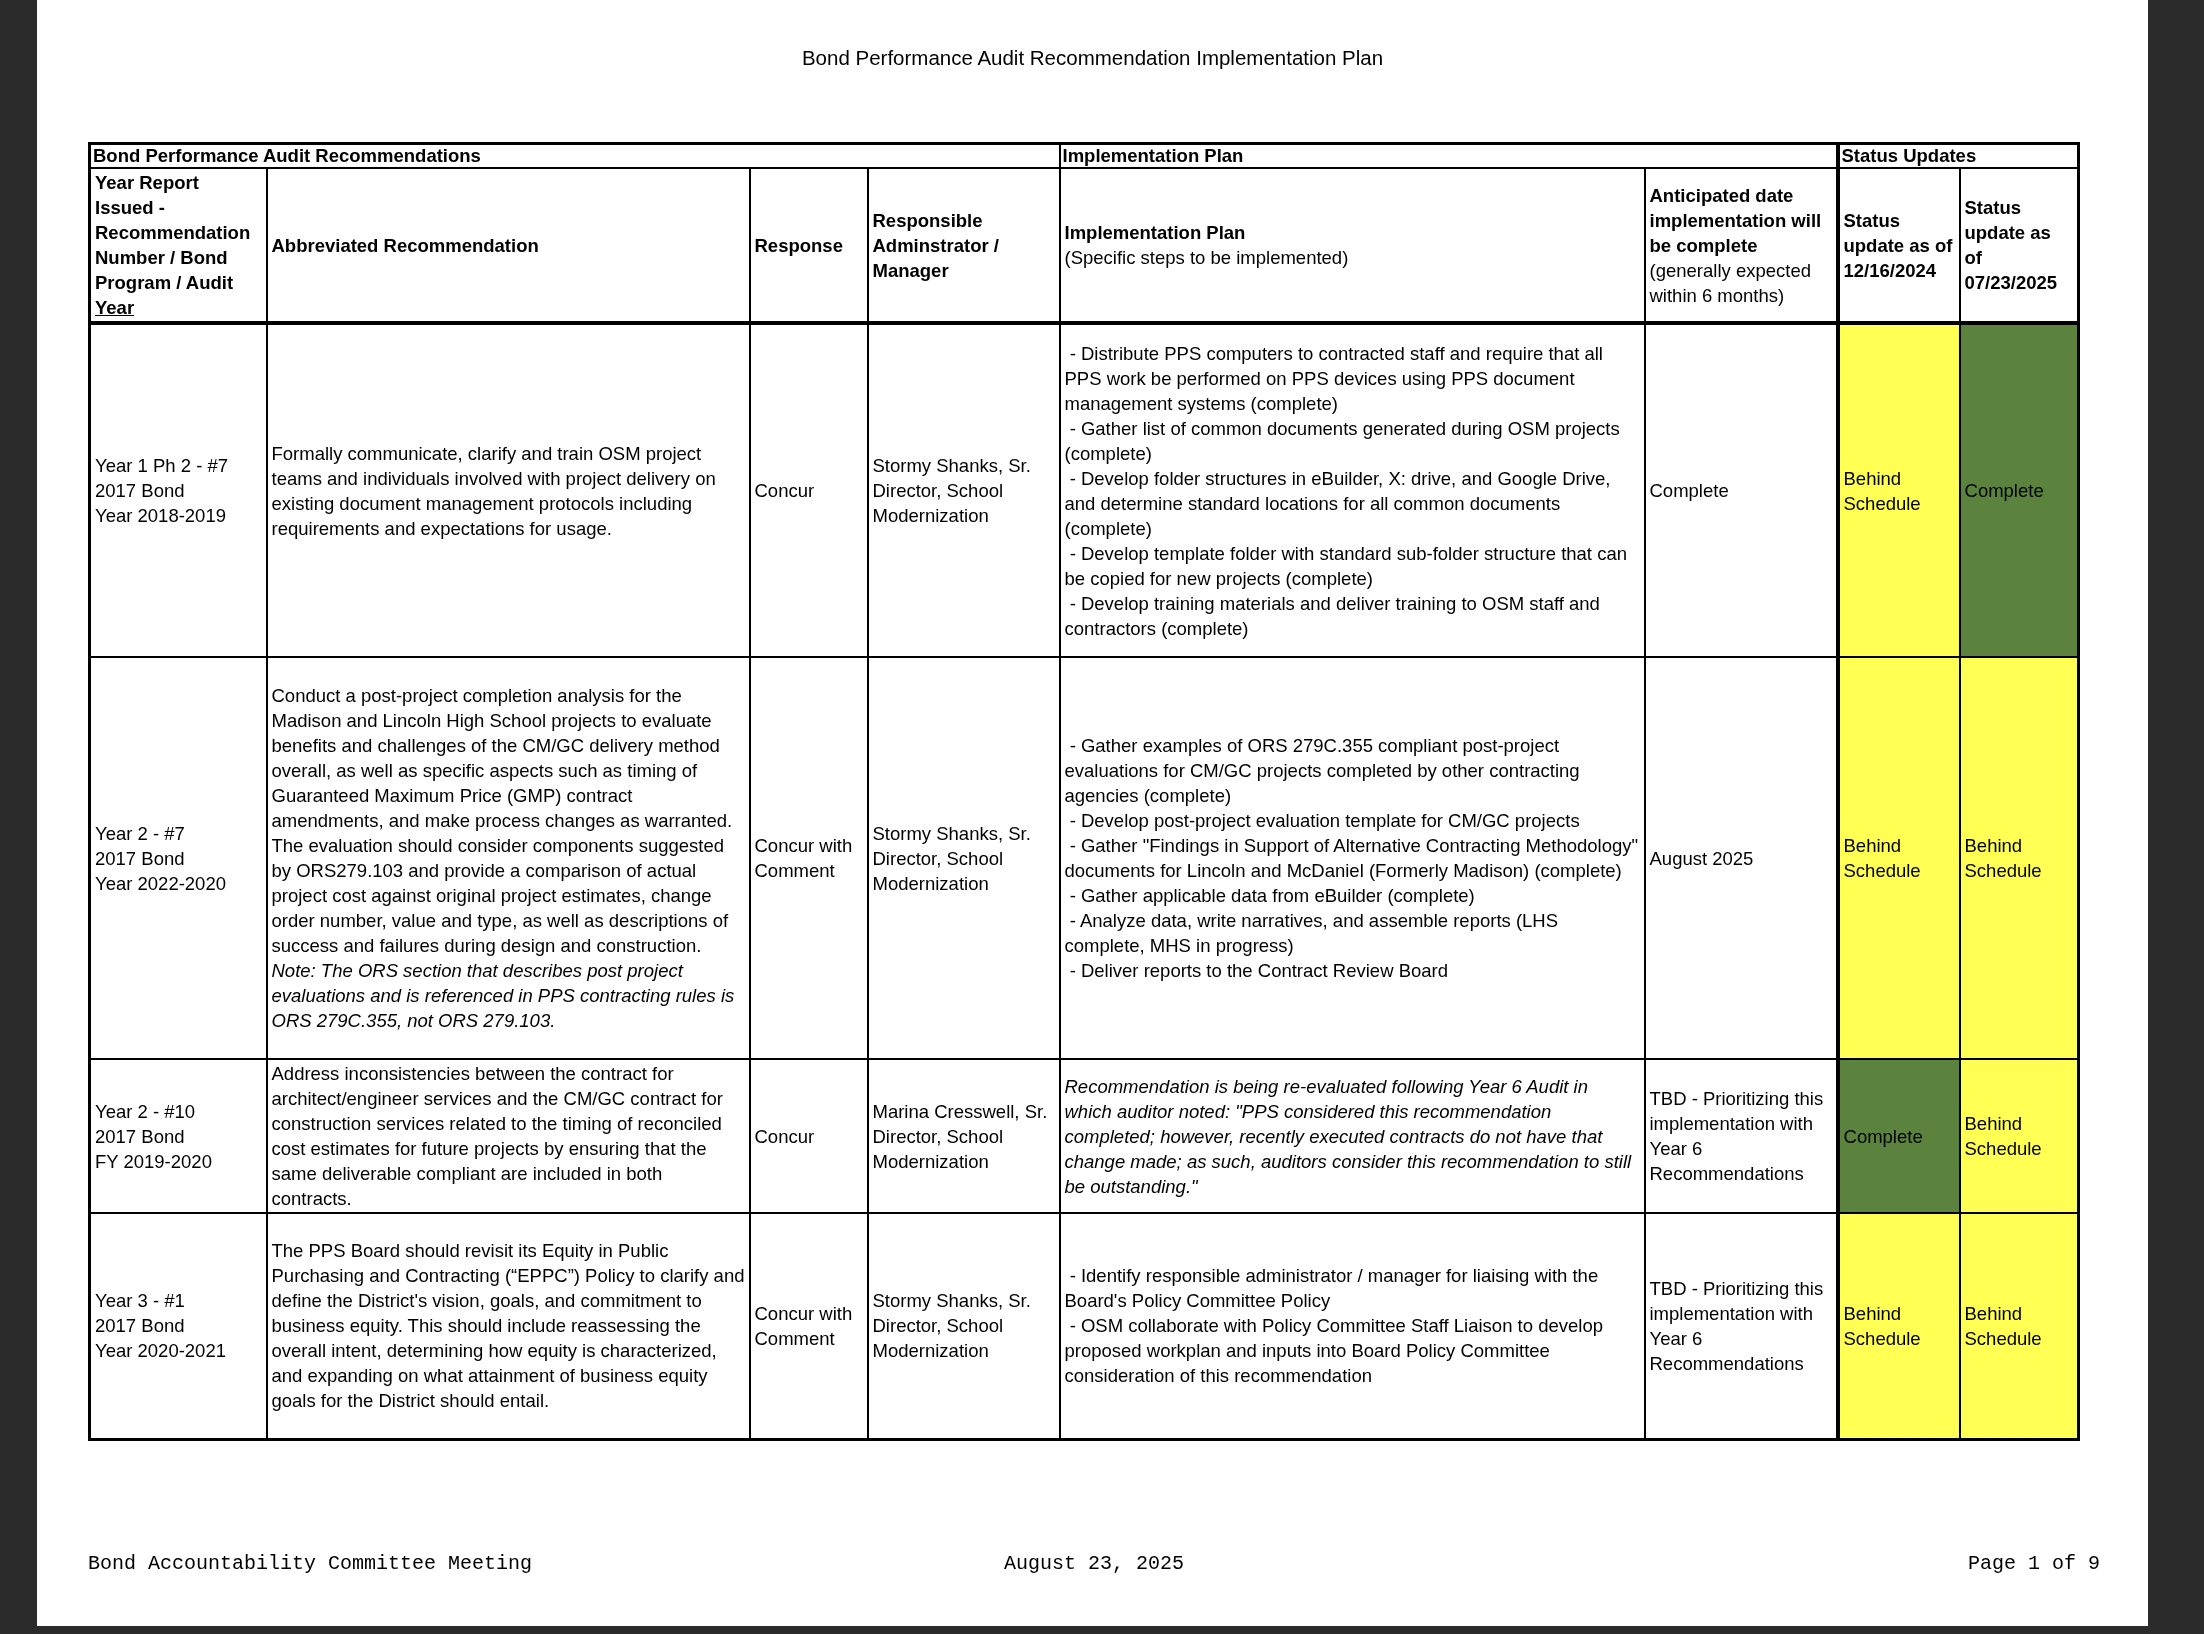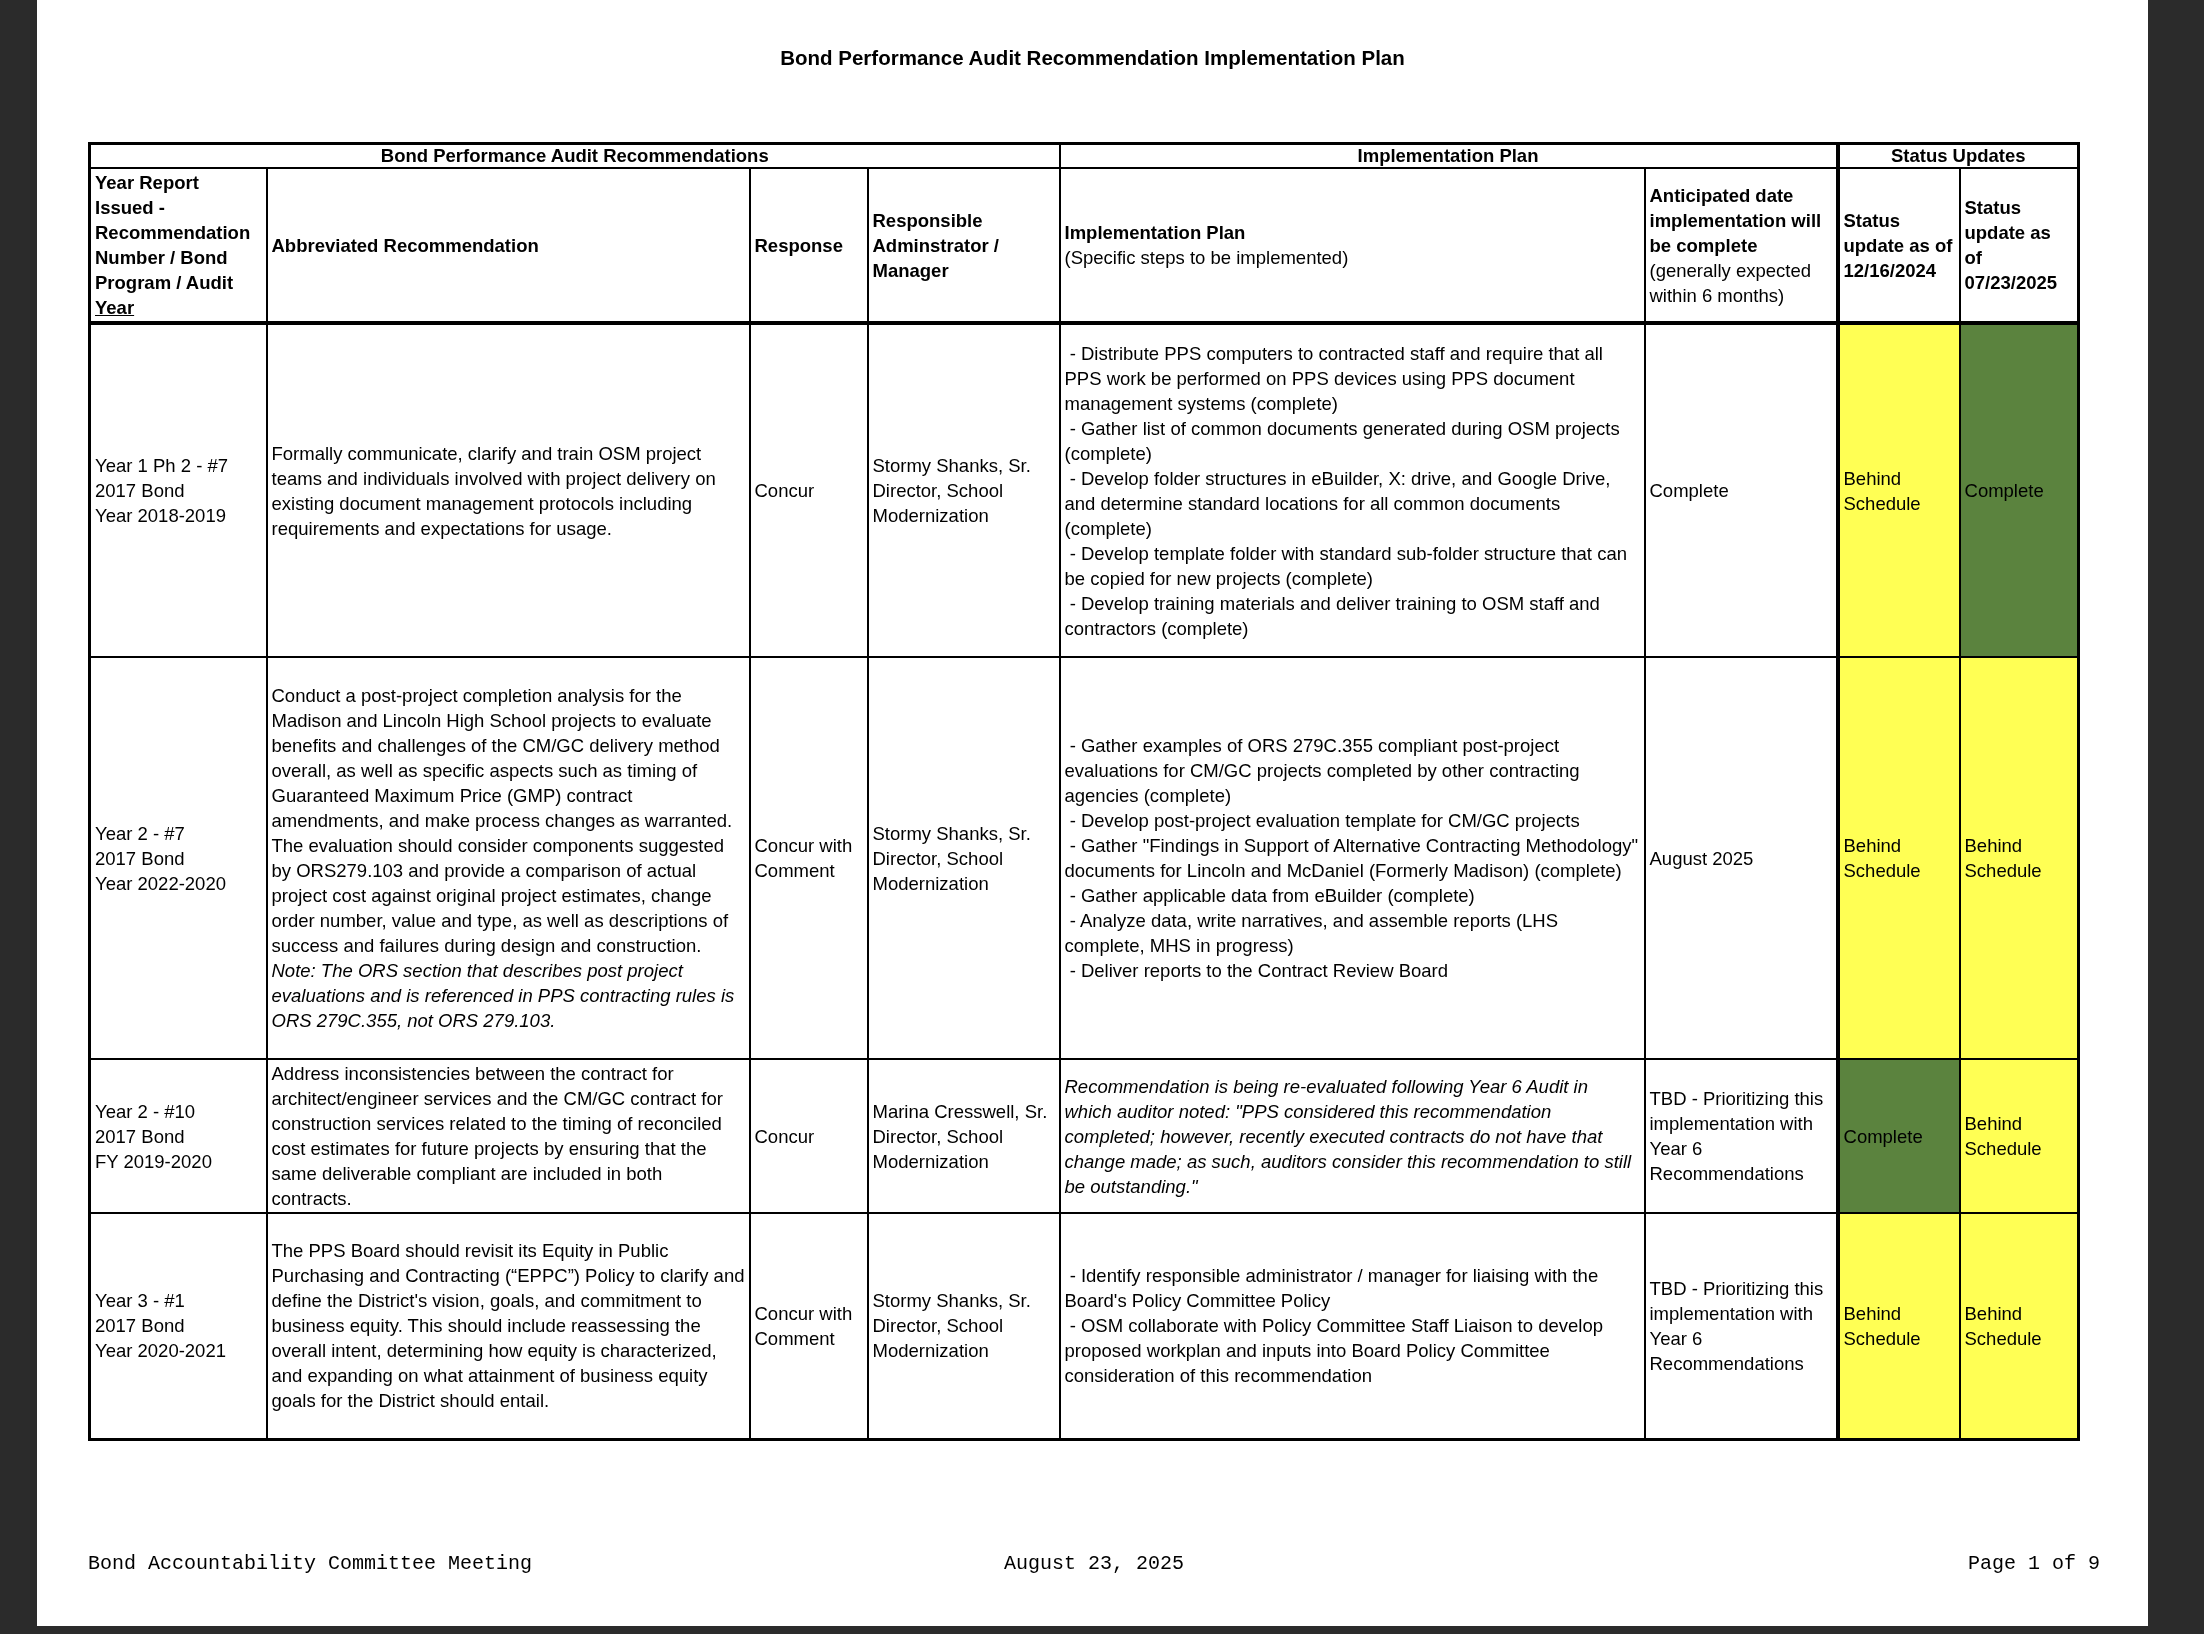--- a/index.html
+++ b/index.html
@@ -11,40 +11,40 @@
     position:relative;
     overflow:hidden;
   }
   .page{
     position:absolute;left:37px;top:0;
     width:2111px;height:1626px;
     background:#ffffff;
   }
   .doc-title{
     position:absolute;top:46px;left:0;width:100%;
-    text-align:center;font-size:20.5px;font-weight:bold;
+    text-align:center;font-size:20.5px;font-weight:normal;
   }
   table.audit{
     position:absolute;left:51px;top:142px;
     width:1989px;
     border-collapse:collapse;table-layout:fixed;
     font-size:18.5px;line-height:25px;
     border:3px solid #000;
   }
   td,th{
     border:2px solid #000;
     padding:1px 4px;
     vertical-align:middle;
     text-align:left;
     font-weight:normal;
     overflow:hidden;
     word-wrap:break-word;
   }
   tr.group-row td{
-    font-weight:bold;text-align:center;
+    font-weight:bold;text-align:left;
     height:22px;line-height:22px;padding:0 2px;
   }
   tr.header-row th{border-bottom:4px solid #000;}
   .thickL{border-left:4px solid #000 !important;}
   .b{font-weight:bold;}
   .i{font-style:italic;}
   .u{text-decoration:underline;}
   .blk{display:block;}
   .ctr{text-align:left;}
   .pre{white-space:pre-wrap;}

